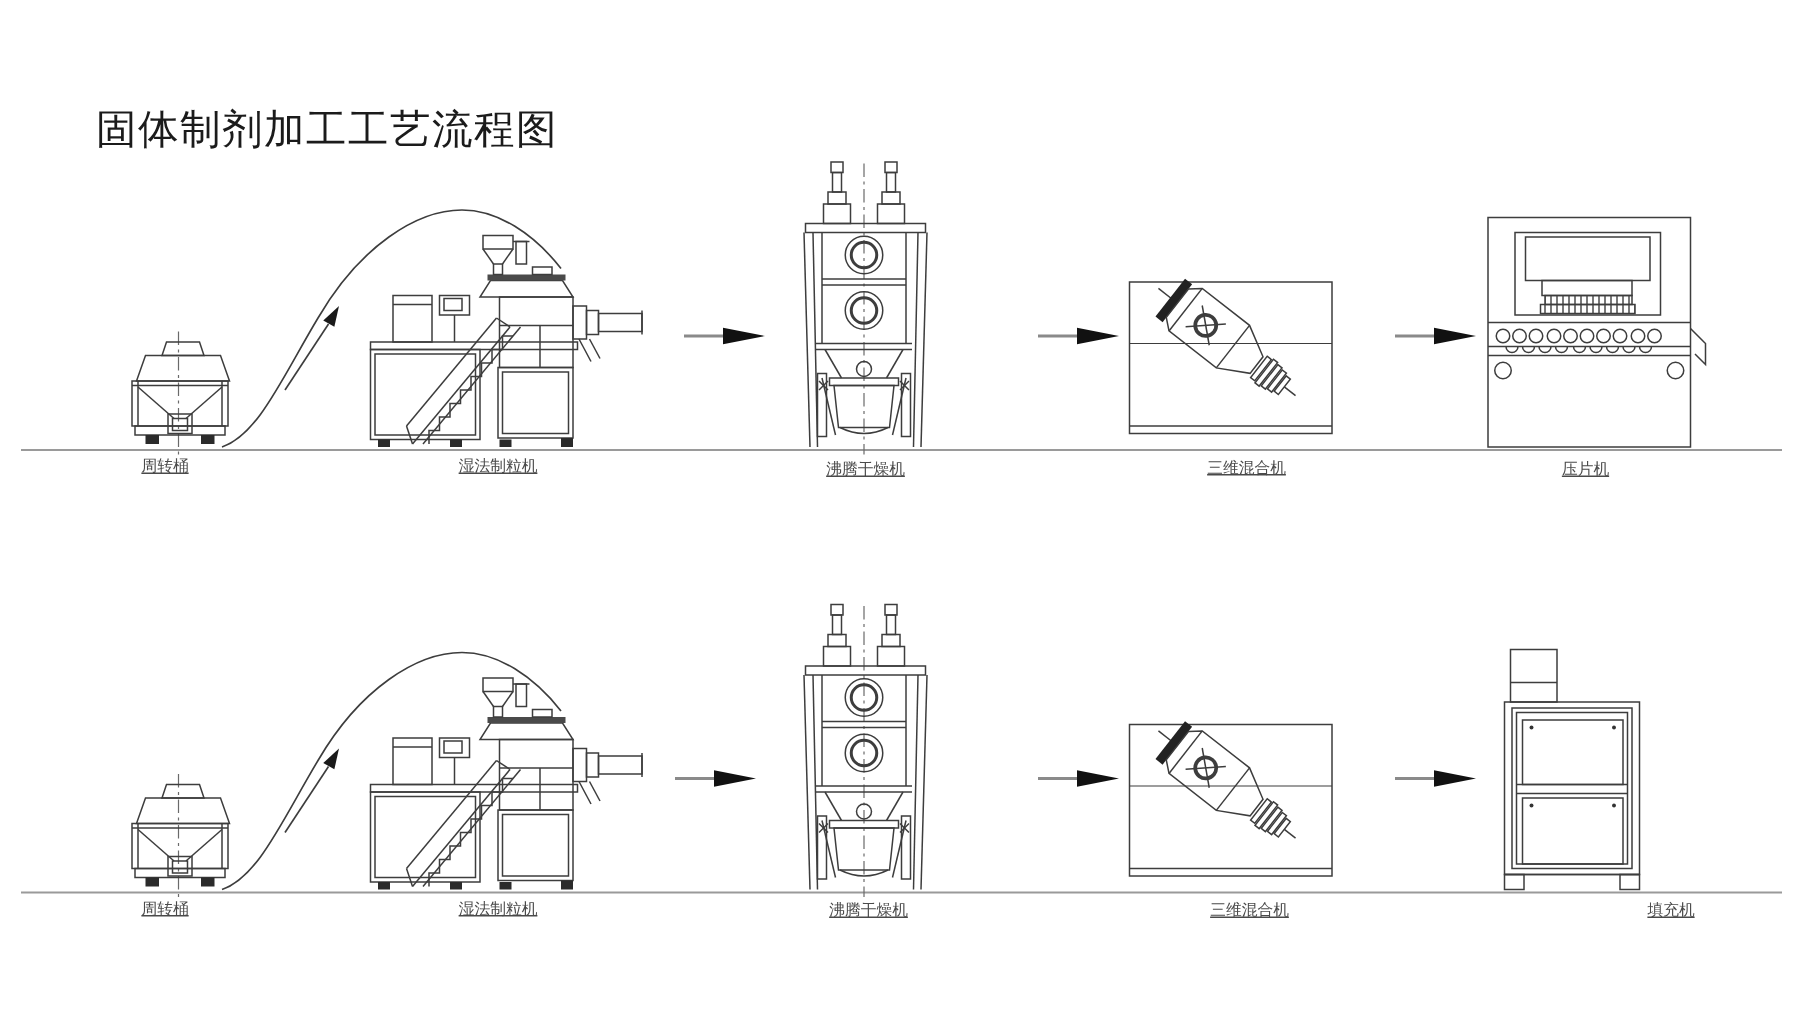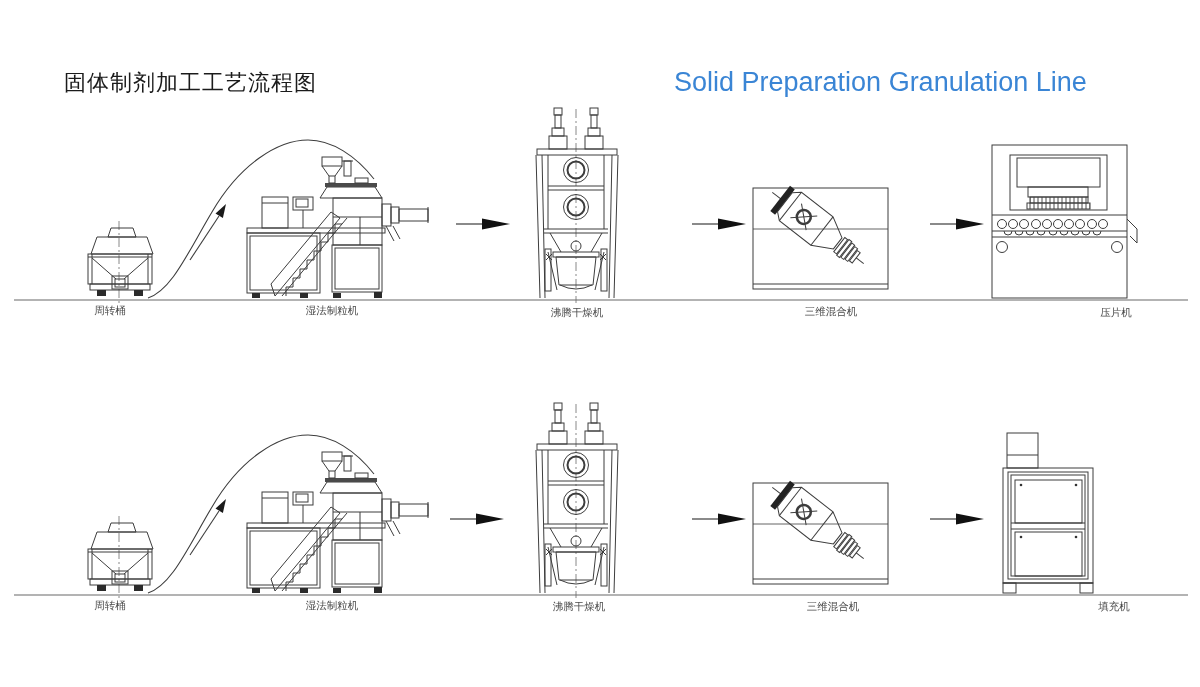--- a/index.html
+++ b/index.html
@@ -1,33 +1,32 @@
 <!DOCTYPE html>
 <html><head>
 <meta charset="utf-8">
 <style>
   html,body{margin:0;padding:0;background:#fff;}
   #stage{position:relative;width:1200px;height:687px;background:#ffffff;overflow:hidden;
          font-family:"Liberation Sans",sans-serif;}
   #art{position:absolute;left:0;top:0;}
   .title-zh{position:absolute;left:64px;top:68px;font-family:"Liberation Serif","DejaVu Serif",serif;
-            font-size:22px;letter-spacing:1px;color:#1b1b1b;white-space:nowrap;}
+            font-size:27px;letter-spacing:1px;color:#1b1b1b;white-space:nowrap;}
   .title-en{position:absolute;left:674px;top:67px;font-family:"Liberation Sans",sans-serif;
             font-size:27px;font-weight:500;color:#3a85d5;white-space:nowrap;}
   .eq-label{position:absolute;transform:translateX(-50%);font-family:"Liberation Serif","DejaVu Serif",serif;
-            font-size:10.5px;color:#4a4a4a;white-space:nowrap;}
+            font-size:10.5px;color:#4a4a4a;white-space:nowrap;text-decoration:underline;}
   svg .cl{stroke:#6a6a6a;stroke-width:0.8;stroke-dasharray:9 3 2 3;}
 </style>
 </head>
 <body>
 
 <div id="stage">
 
   <div class="title-zh">固体制剂加工工艺流程图</div>
-  <div class="title-en">Solid Preparation Granulation Line</div>
 
   <svg id="art" width="1200" height="687" viewBox="0 0 1200 687">
     <defs>
       <pattern id="hatch" width="4" height="6" patternUnits="userSpaceOnUse">
         <path d="M2 0 V6" stroke="#4a4a4a" stroke-width="1"></path>
       </pattern>
 
       <g id="bucket" fill="none" stroke="#3d3d3d" stroke-width="1">
         <line class="cl" x1="119" y1="221" x2="119" y2="303"></line>
         <polygon points="111,228 133,228 136,237 108,237"></polygon>
@@ -228,21 +227,21 @@
         <rect x="1003" y="583" width="13" height="10"></rect>
         <rect x="1080" y="583" width="13" height="10"></rect>
       </g>
     </g>
   </svg>
 
   <div class="eq-label" style="left:110px;top:304px">周转桶</div>
   <div class="eq-label" style="left:332px;top:304px">湿法制粒机</div>
   <div class="eq-label" style="left:577px;top:306px">沸腾干燥机</div>
   <div class="eq-label" style="left:831px;top:305px">三维混合机</div>
-  <div class="eq-label" style="left:1116px;top:306px">压片机</div>
+  <div class="eq-label" style="left:1057px;top:306px">压片机</div>
 
   <div class="eq-label" style="left:110px;top:599px">周转桶</div>
   <div class="eq-label" style="left:332px;top:599px">湿法制粒机</div>
   <div class="eq-label" style="left:579px;top:600px">沸腾干燥机</div>
   <div class="eq-label" style="left:833px;top:600px">三维混合机</div>
   <div class="eq-label" style="left:1114px;top:600px">填充机</div>
 
 </div>
 
 </body></html>

